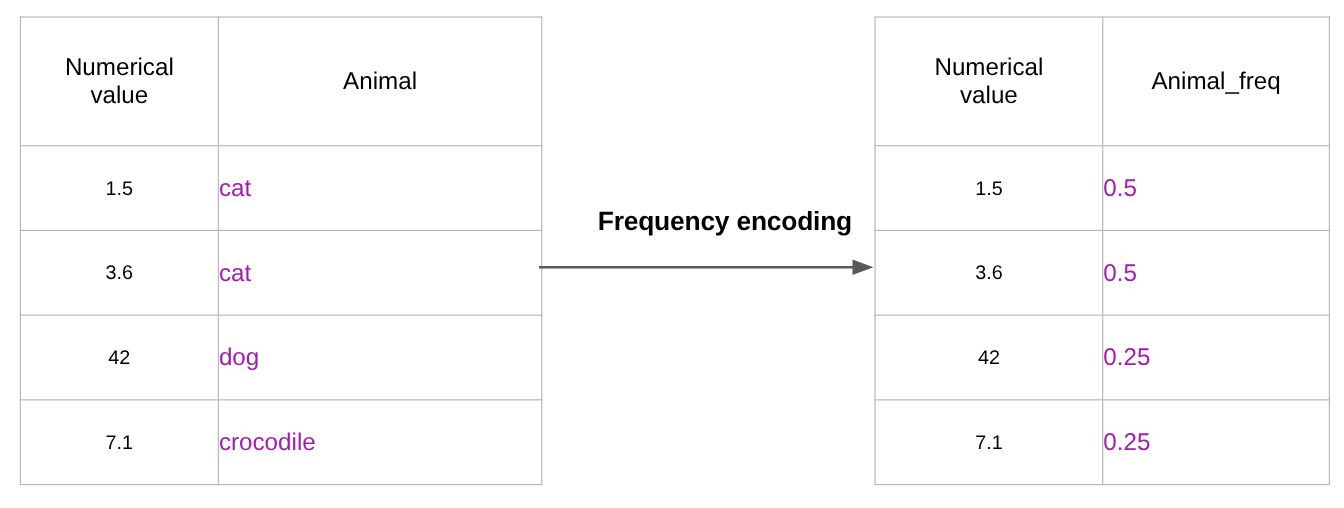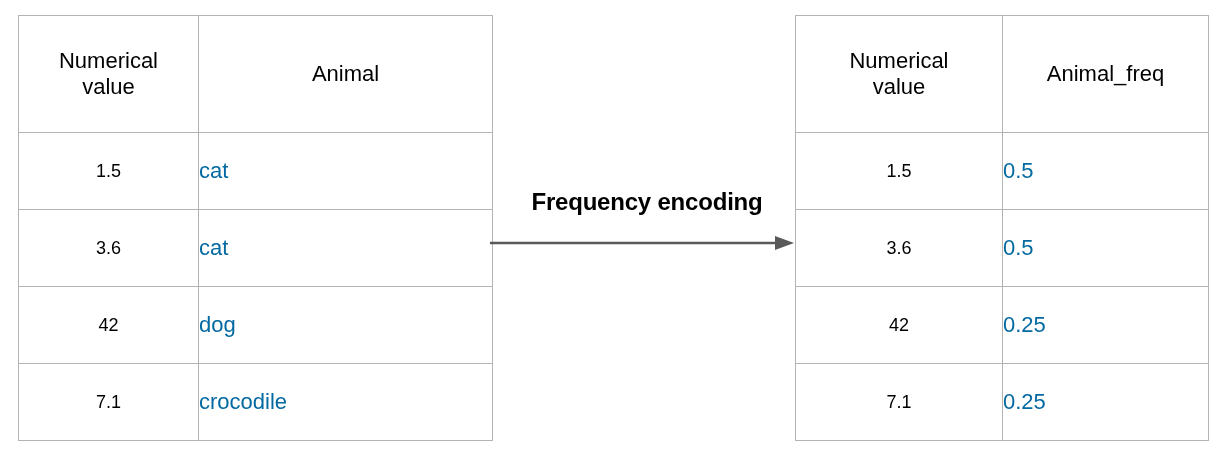--- a/index.html
+++ b/index.html
@@ -48,21 +48,21 @@
   .num-cell {
     text-align: center;
     vertical-align: middle;
     font-size: 18px;
     color: #000000;
   }
   .txt-cell {
     text-align: left;
     vertical-align: middle;
     font-size: 22px;
-    color: #0369a1;
+    color: #a21caf;
     padding-left: 16px;
   }
 
   
   #table-source {
     left: 18px;
     top: 15px;
     width: 474px;
     height: 425px;
   }
@@ -85,21 +85,21 @@
   
   #transform-group {
     position: absolute;
     left: 489px;
     top: 188px;
     width: 308px;
     height: 70px;
   }
   #transform-label {
     position: absolute;
-    left: 4px;
+    left: 16px;
     top: 0;
     width: 308px;
     text-align: center;
     font-size: 24px;
     font-weight: bold;
     color: #000000;
     letter-spacing: -0.2px;
     white-space: nowrap;
   }
   #transform-arrow {

